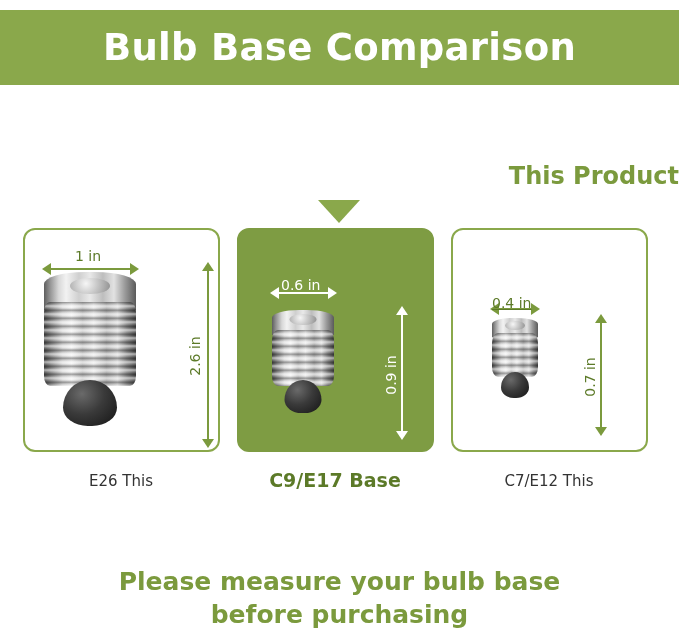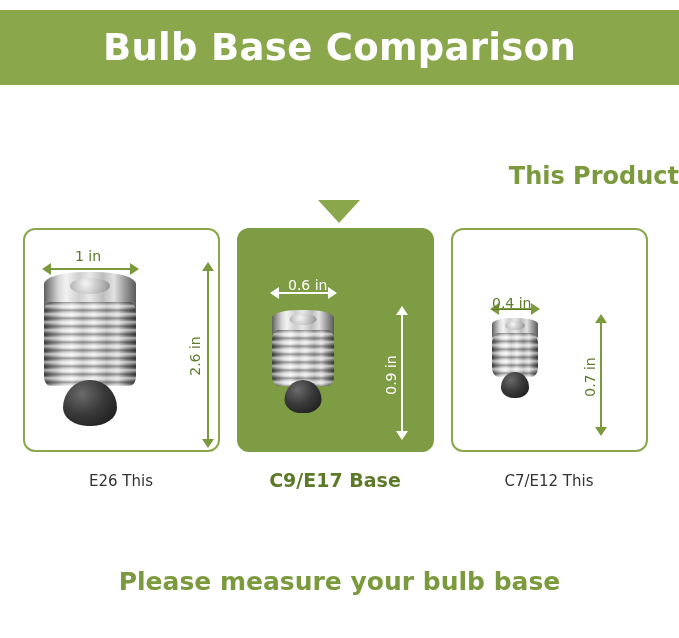--- a/index.html
+++ b/index.html
@@ -305,21 +305,21 @@
     <div class="contact-dot"></div>
     <div class="threads"></div>
     <div class="tip"></div>
   </div>
 
   <div class="dim-h w" style="left:270px; top:292px; width:67px;">
     <div class="line"></div>
     <div class="head-l"></div>
     <div class="head-r"></div>
   </div>
-  <div class="dim-label label-w" style="left:288px; top:277px;">0.6 in</div>
+  <div class="dim-label label-w" style="left:281px; top:277px;">0.6 in</div>
 
   <div class="dim-v w" style="left:401px; top:306px; height:134px;">
     <div class="line"></div>
     <div class="head-t"></div>
     <div class="head-b"></div>
   </div>
   <div class="dim-label-v label-w" style="left:371px; top:367px; transform: rotate(-90deg);">0.9 in</div>
 
   <div class="caption caption-mid">C9/E17 Base</div>
 
@@ -343,15 +343,16 @@
     <div class="line"></div>
     <div class="head-t"></div>
     <div class="head-b"></div>
   </div>
   <div class="dim-label-v label-g" style="left:570px; top:369px; transform: rotate(-90deg);">0.7 in</div>
 
   <div class="caption caption-right">C7/E12 This</div>
 
   <div class="footer">
     <div>Please measure your bulb base</div>
+    <div>before purchasing</div>
   </div>
 
 </div>
 
 </body></html>

